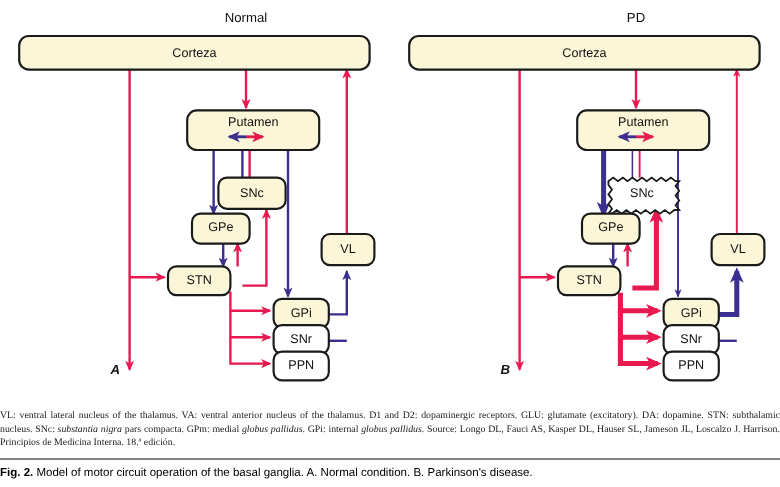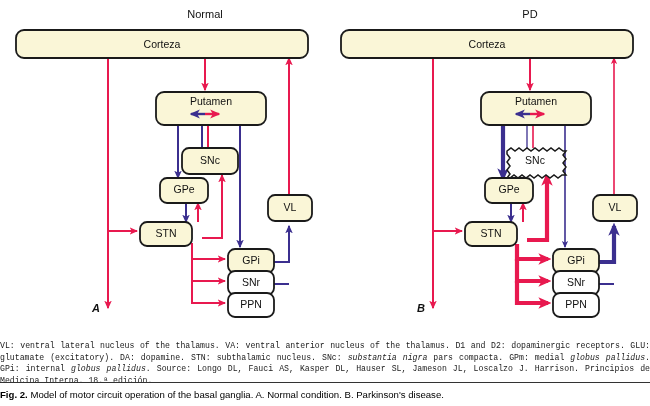--- a/index.html
+++ b/index.html
@@ -4,21 +4,21 @@
 <style>
   html,body{margin:0;padding:0;background:#ffffff;}
   body{width:650px;height:406px;font-family:"Liberation Sans",sans-serif;color:#000;overflow:hidden;}
   #figure{position:relative;width:650px;height:406px;}
   #panels{position:absolute;left:0;top:0;width:650px;height:330px;}
   svg.diagram{position:absolute;top:0;display:block;}
   .panel-title{font-size:11px;fill:#111;text-anchor:middle;font-family:"Liberation Sans",sans-serif;}
   .node-label{font-size:10.5px;fill:#111;text-anchor:middle;font-family:"Liberation Sans",sans-serif;dominant-baseline:middle;}
   .panel-letter{font-size:11px;font-weight:bold;font-style:italic;fill:#111;font-family:"Liberation Sans",sans-serif;}
   .legend{position:absolute;left:0;top:340px;width:650px;font-size:8.2px;line-height:1.42;color:#1a1a1a;
-          font-family:Liberation Mono, monospace;text-align:justify;}
+          font-family:Liberation Serif, serif;text-align:justify;}
   .legend i{font-style:italic;}
   .rule{position:absolute;left:0;top:382px;width:650px;height:0;border-top:1px solid #333;}
   .caption{position:absolute;left:0;top:389px;width:552px;font-size:9.6px;color:#000;
            font-family:"Liberation Sans",sans-serif;}
   .caption b{font-weight:bold;}
 </style>
 </head>
 <body>
 
 <div id="figure">

